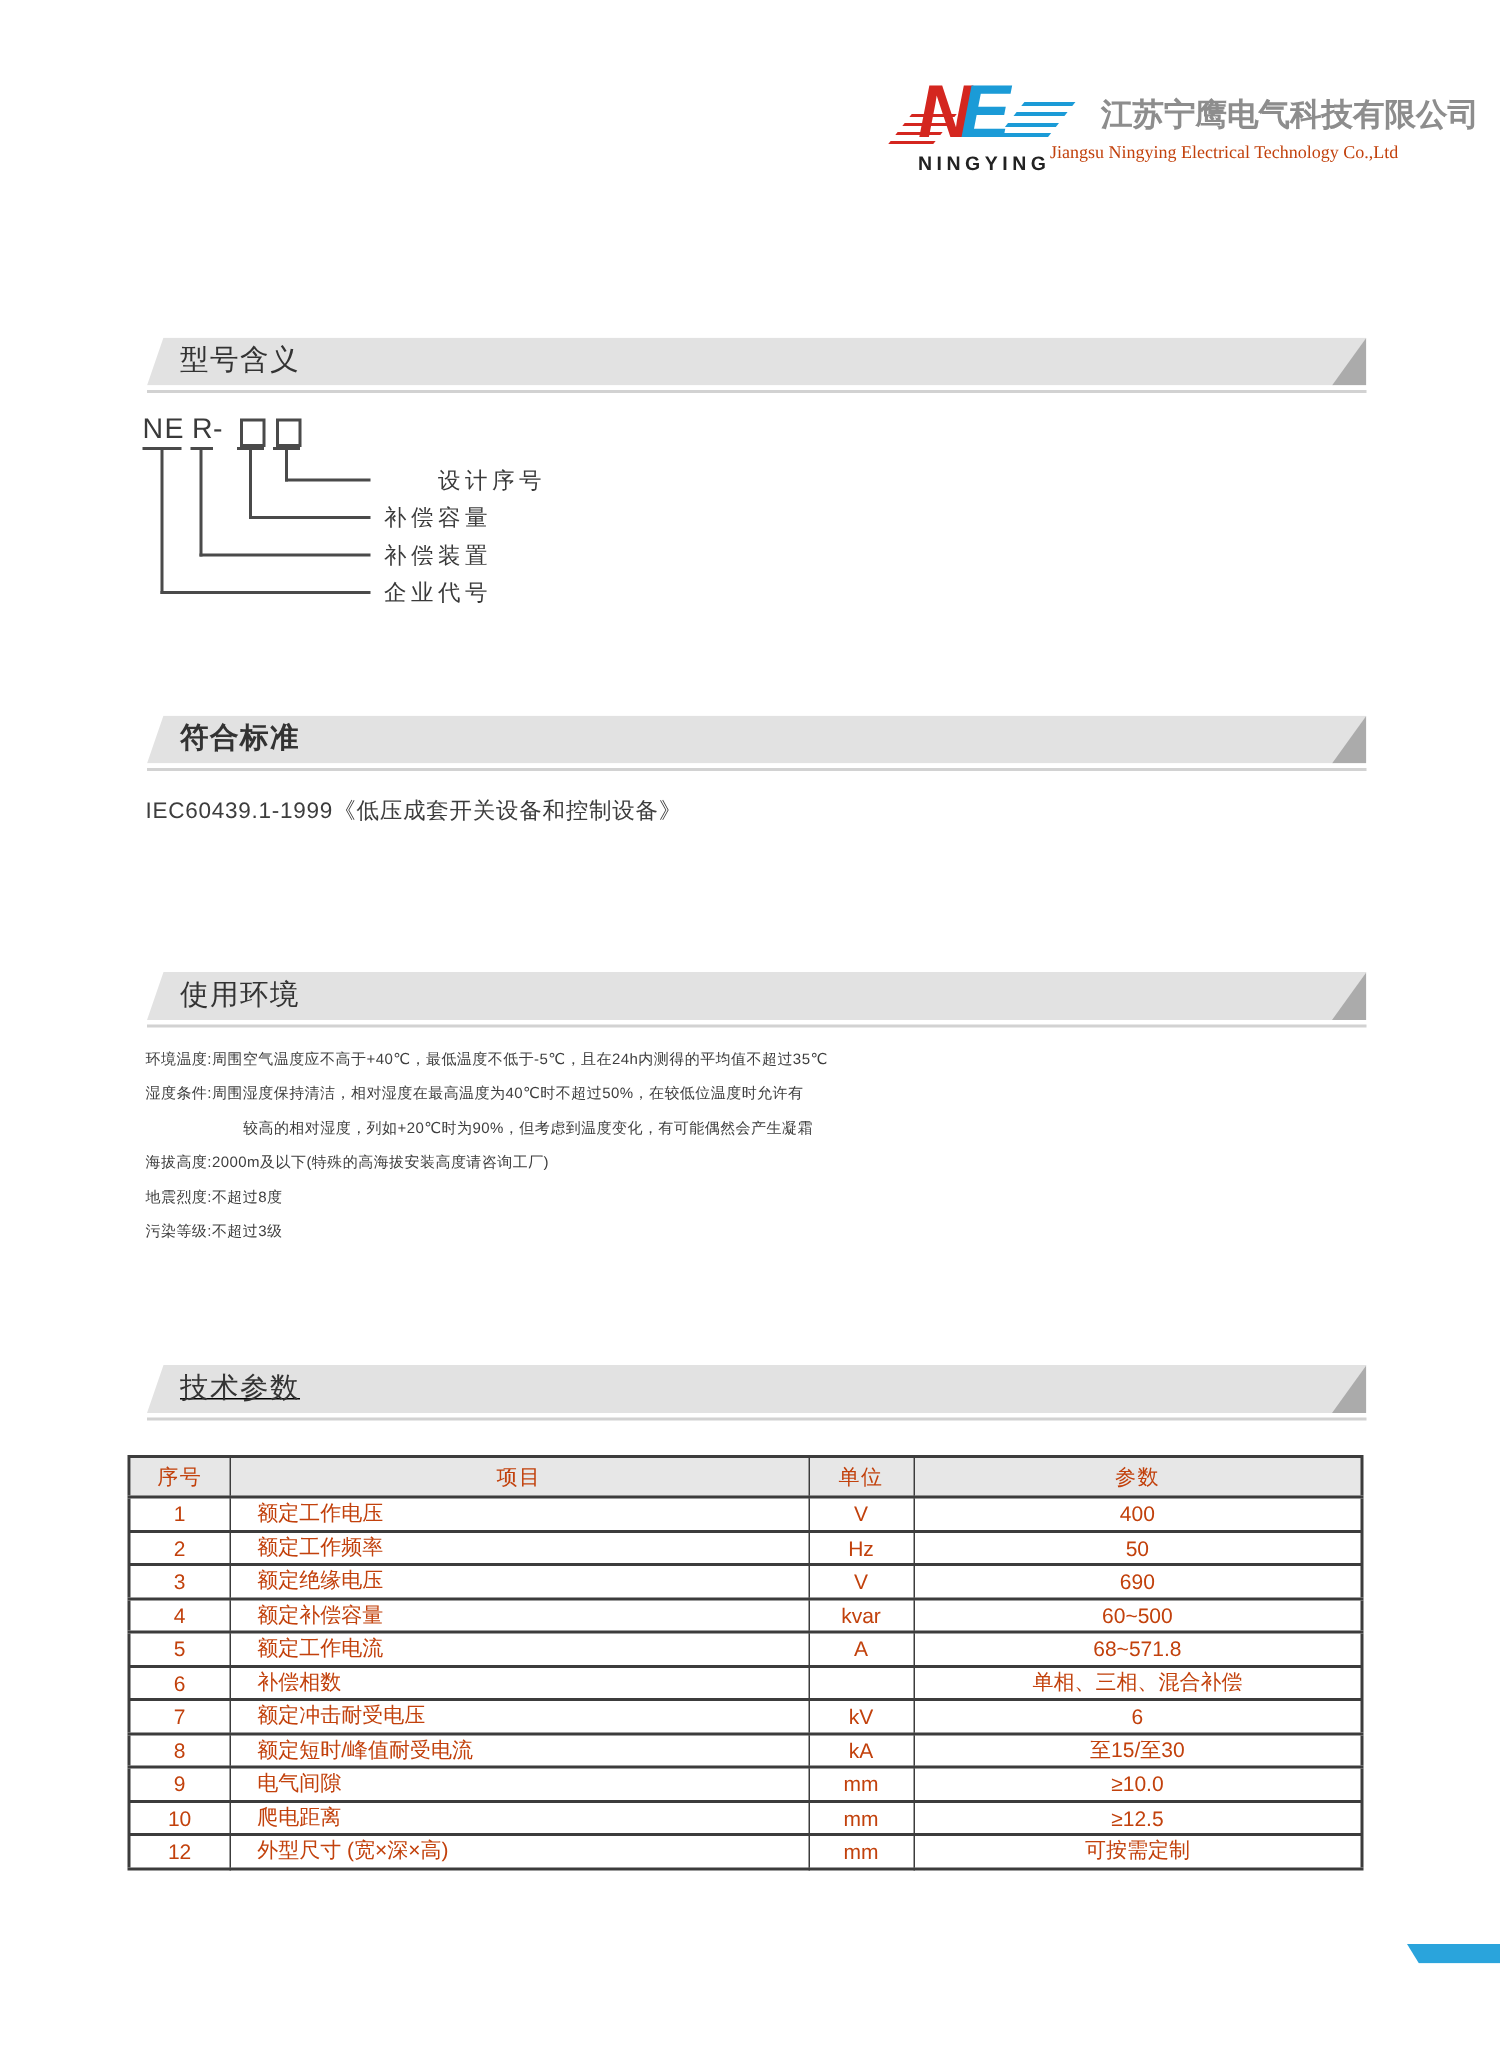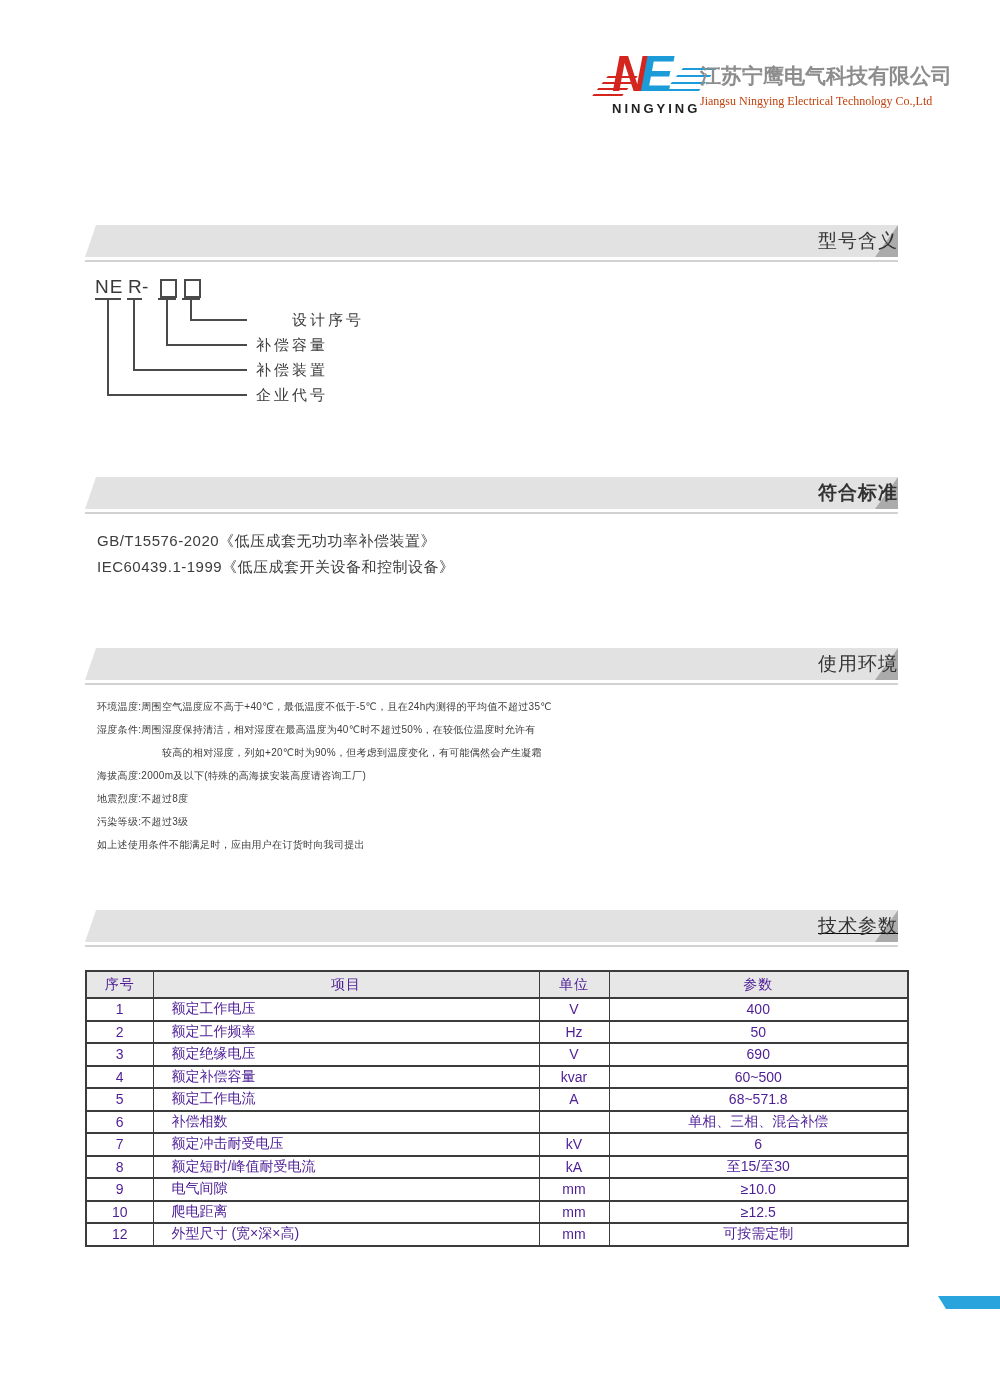--- a/index.html
+++ b/index.html
@@ -14,24 +14,24 @@
   .logo-e{color:#1b9bd7;margin-left:-8px;}
   .stripe-red{position:absolute;left:-12px;top:26px;width:30px;height:20px;
     background:repeating-linear-gradient(to bottom,#d4261f 0 2px,transparent 2px 6px);
     transform:skewX(-38deg);}
   .stripe-blue{position:absolute;left:60px;top:18px;width:34px;height:28px;
     background:repeating-linear-gradient(to bottom,#1b9bd7 0 2.5px,transparent 2.5px 7px);
     transform:skewX(-38deg);}
   .logo-word{position:relative;font-size:13px;font-weight:bold;color:#222;letter-spacing:3px;margin-top:3px;}
   .company{position:absolute;left:700px;top:62px;width:260px;}
   .company-zh{font-family:"Liberation Serif","DejaVu Serif",serif;font-weight:700;
-    font-size:21px;color:#8d8d8d;letter-spacing:0px;white-space:nowrap;}
+    font-size:21px;color:#8d8d8d;letter-spacing:0px;white-space:nowrap;margin-left:34px;}
   .company-en{font-family:"Liberation Serif","DejaVu Serif",serif;font-size:12px;color:#c2410c;margin-top:4px;white-space:nowrap;}
   
-  .section{position:absolute;left:85px;width:813px;height:44px;text-align:right;}
+  .section{position:absolute;left:98px;width:813px;height:44px;}
   .bar-light{position:absolute;left:0;top:0;width:813px;height:32px;background:#e2e2e2;
     clip-path:polygon(11px 0,813px 0,791px 100%,0 100%);}
   .bar-tip{position:absolute;right:0;top:0;width:23px;height:32px;background:#ababab;
     clip-path:polygon(100% 0,100% 100%,0 100%);}
   .bar-underline{position:absolute;left:0;top:35px;width:813px;height:2px;background:#d2d2d2;}
   .bar-title{position:relative;padding-left:22px;line-height:32px;font-size:19px;color:#333;letter-spacing:1px;}
   .sec-model{top:225px;} .sec-standards{top:477px;font-weight:bold;} .sec-environment{top:648px;} .sec-parameters{top:910px;text-decoration:underline;}
   
   .diagram{position:absolute;left:0;top:0;}
   .code-part{position:absolute;font-size:19px;color:#3a3a3a;letter-spacing:1px;}
@@ -62,21 +62,21 @@
   .standards{position:absolute;left:97px;top:528px;font-size:15px;color:#3d3d3d;}
   .standards div{line-height:26px;letter-spacing:0.5px;white-space:nowrap;}
   
   .environment{position:absolute;left:97px;top:695px;font-size:10px;color:#3d3d3d;}
   .environment div{line-height:23px;letter-spacing:0.3px;white-space:nowrap;}
   .environment div:nth-of-type(3){padding-left:65px;}
   
   .params{position:absolute;left:85px;top:970px;}
   table{border-collapse:collapse;width:822px;table-layout:fixed;border:2px solid #3c3c3c;}
   col.c1{width:67px;} col.c2{width:386px;} col.c3{width:70px;} col.c4{width:299px;}
-  th,td{border:1px solid #3c3c3c;font-size:14px;color:#4c1d95;text-align:center;
+  th,td{border:1px solid #3c3c3c;font-size:14px;color:#c2410c;text-align:center;
     font-weight:normal;padding:0;overflow:hidden;white-space:nowrap;}
   tr{border-top:2px solid #3c3c3c;border-bottom:2px solid #3c3c3c;}
   th{background:#e7e7e7;height:25px;letter-spacing:1px;}
   td{height:20.5px;}
   td:nth-child(2){text-align:left;padding-left:18px;}
   
   .corner-tab{position:absolute;left:938px;top:1296px;width:62px;height:13px;background:#2aa4dc;
     clip-path:polygon(0 0,100% 0,100% 100%,8px 100%);}
 </style>
 </head>
@@ -147,33 +147,31 @@
 
   <div>设计序号</div>
       <div>补偿容量</div>
       <div>补偿装置</div>
       <div>企业代号</div>
     </div>
 </div>
 
 <div class="standards">
 
-<div>GB/T15576-2020《低压成套无功功率补偿装置》</div>
     <div>IEC60439.1-1999《低压成套开关设备和控制设备》</div>
   </div>
 
 <div class="environment">
 
 <div>环境温度:周围空气温度应不高于+40℃，最低温度不低于-5℃，且在24h内测得的平均值不超过35℃</div>
     <div>湿度条件:周围湿度保持清洁，相对湿度在最高温度为40℃时不超过50%，在较低位温度时允许有</div>
     <div>较高的相对湿度，列如+20℃时为90%，但考虑到温度变化，有可能偶然会产生凝霜</div>
     <div>海拔高度:2000m及以下(特殊的高海拔安装高度请咨询工厂)</div>
     <div>地震烈度:不超过8度</div>
     <div>污染等级:不超过3级</div>
-    <div>如上述使用条件不能满足时，应由用户在订货时向我司提出</div>
   </div>
 
 <div class="params">
   <table>
     <colgroup>
         <col class="c1">
         <col class="c2">
         <col class="c3">
         <col class="c4">
       </colgroup>

